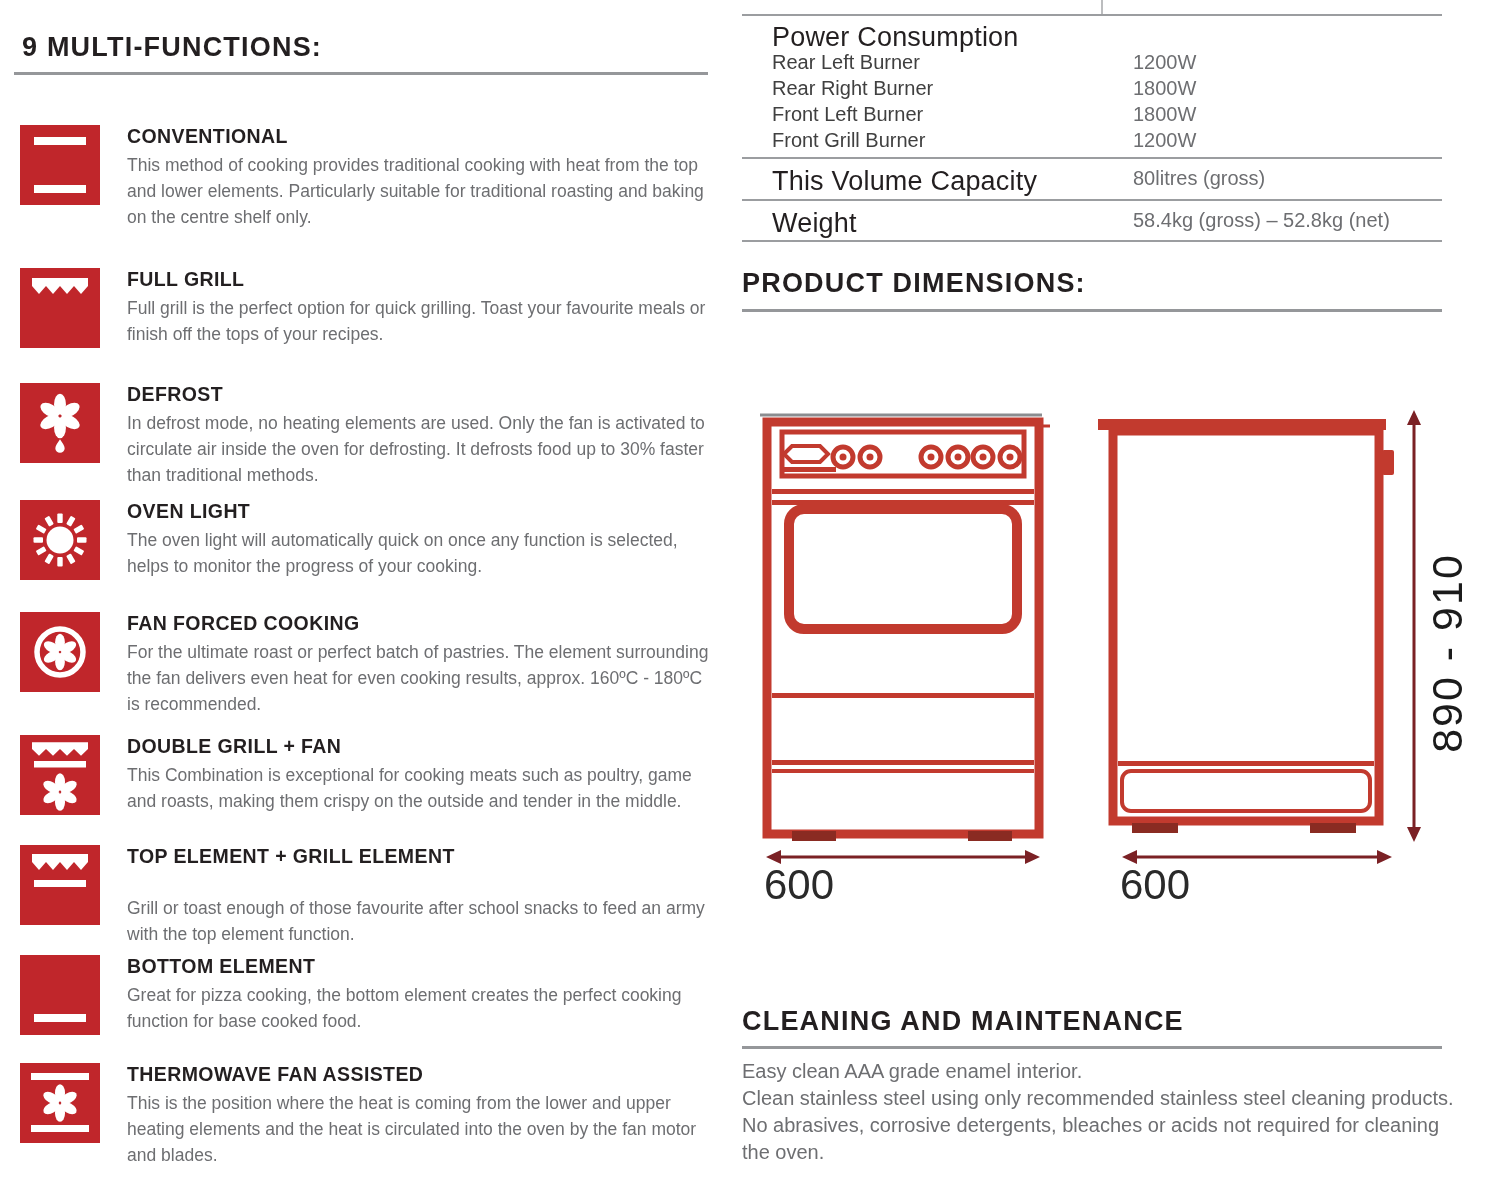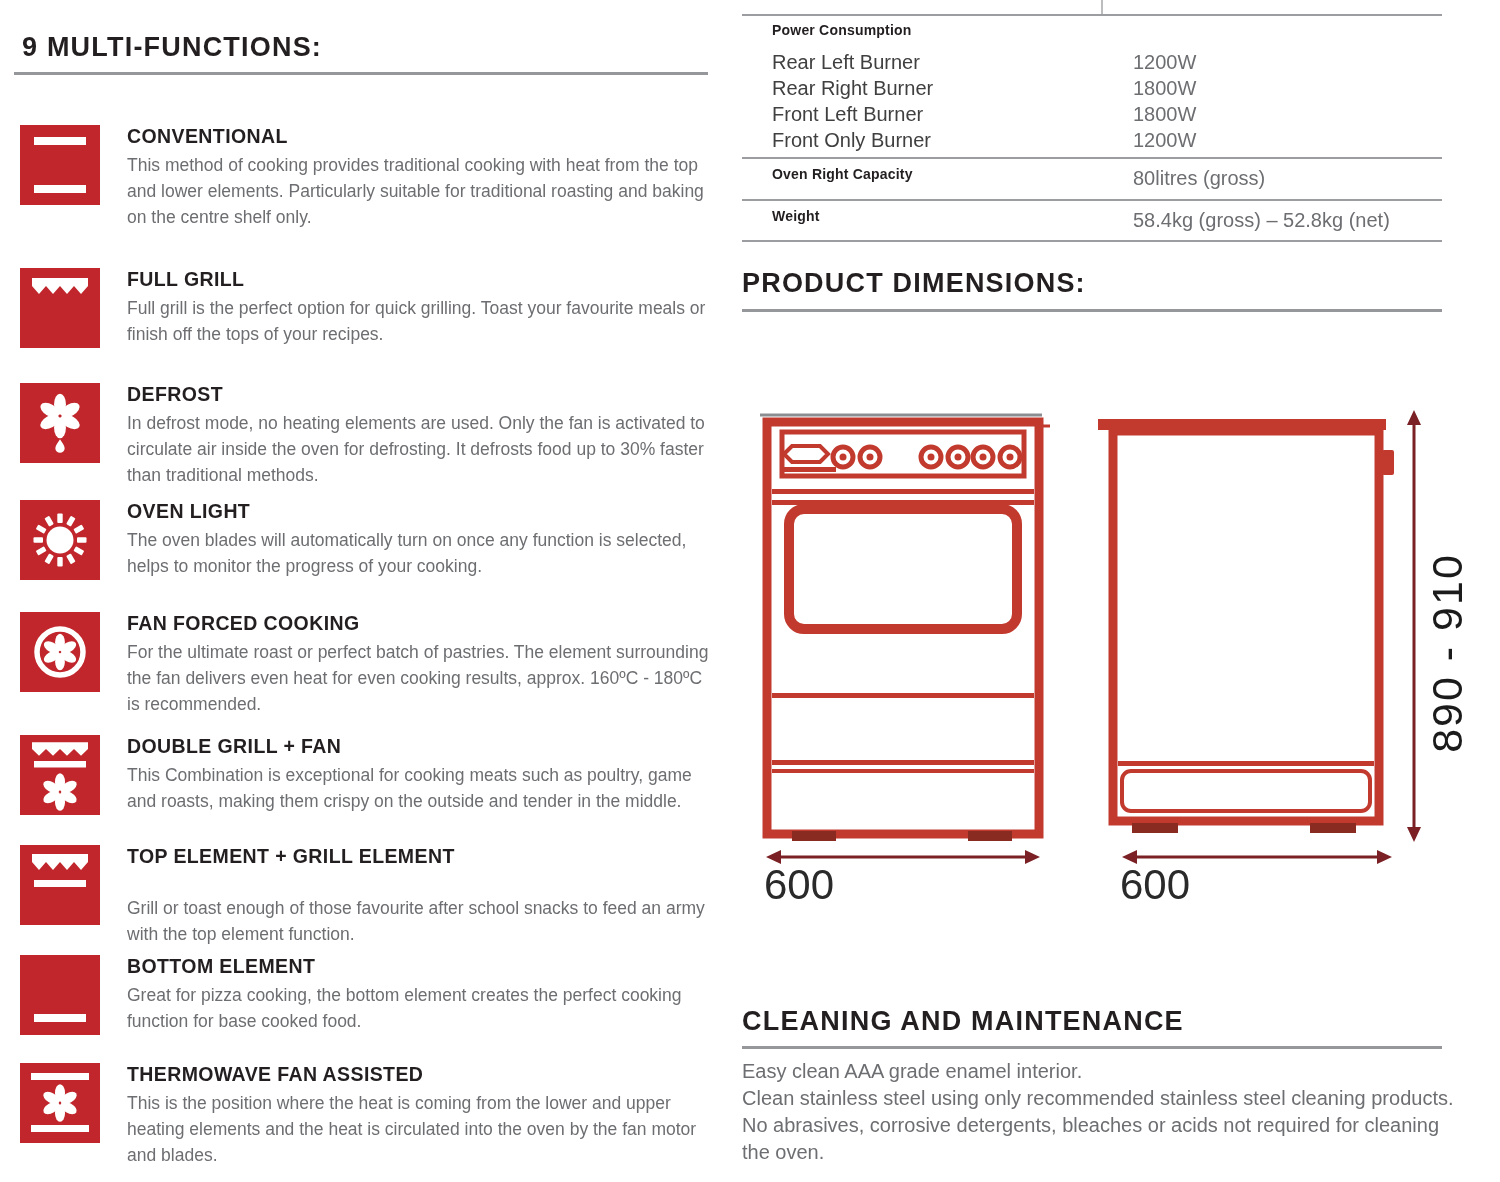--- a/index.html
+++ b/index.html
@@ -15,21 +15,21 @@
   .fn-icon{width:80px;height:80px;flex:0 0 80px;display:block;}
   .fn-text{margin-left:27px;width:585px;}
   .fn-title{margin:0;font-size:19.5px;font-weight:bold;color:#231f20;
             letter-spacing:.4px;line-height:22px;}
   .fn-desc{margin:5px 0 0 0;font-size:17.5px;line-height:26px;color:#6d6e71;}
   
   .spec{position:absolute;left:742px;top:0;width:700px;height:244px;}
   .tline{position:absolute;left:0;width:700px;height:2px;background:#9b9da0;}
   .vtick{position:absolute;width:2px;background:#bcbdbf;}
   .spec .lbl{position:absolute;left:30px;font-size:20px;color:#404040;white-space:nowrap;}
-  .spec .lbl.b{font-weight:bold;color:#231f20;font-size:14px;letter-spacing:.2px;}
+  .spec .lbl.b{font-weight:normal;color:#231f20;font-size:27px;letter-spacing:.2px;}
   .spec .val{position:absolute;left:391px;font-size:20px;color:#6d6e71;white-space:nowrap;}
   
   .dim-num{position:absolute;font-size:42px;color:#2a2a2a;text-align:left;line-height:1;}
   .dim-vert{position:absolute;left:1447px;top:653px;width:0;height:0;}
   .dim-vert span{position:absolute;transform:translate(-50%,-50%) rotate(-90deg);
                  font-size:43px;color:#1b1b1b;letter-spacing:2px;white-space:nowrap;}
   
   .clean-p{position:absolute;left:742px;width:712px;margin:0;
            font-size:20px;line-height:27px;color:#6d6e71;}
 </style>
@@ -108,21 +108,21 @@
     </div>
   </div>
 
   <div class="fn-item" style="top:500px">
     <svg class="fn-icon" viewBox="0 0 80 80">
       <rect width="80" height="80" fill="#c0262b"></rect>
       <use href="#sun12" transform="translate(40,40)"></use>
     </svg>
     <div class="fn-text">
       <h3 class="fn-title">OVEN LIGHT</h3>
-      <p class="fn-desc">The oven blades will automatically turn on once any function is selected, helps to monitor the progress of your cooking.</p>
+      <p class="fn-desc">The oven light will automatically quick on once any function is selected, helps to monitor the progress of your cooking.</p>
     </div>
   </div>
 
   <div class="fn-item" style="top:612px">
     <svg class="fn-icon" viewBox="0 0 80 80">
       <rect width="80" height="80" fill="#c0262b"></rect>
       <circle cx="40" cy="40" r="23" fill="none" stroke="#fff" stroke-width="5.5"></circle>
       <use href="#fan6" transform="translate(40,40) scale(0.92)"></use>
     </svg>
     <div class="fn-text">
@@ -183,24 +183,24 @@
   <div class="spec">
     <div class="tline" style="top:14px"></div>
     <div class="vtick" style="left:359px;top:0;height:14px"></div>
     <div class="lbl b" style="top:22px">Power Consumption</div>
     <div class="lbl" style="top:51px">Rear Left Burner</div>
     <div class="val" style="top:51px">1200W</div>
     <div class="lbl" style="top:77px">Rear Right Burner</div>
     <div class="val" style="top:77px">1800W</div>
     <div class="lbl" style="top:103px">Front Left Burner</div>
     <div class="val" style="top:103px">1800W</div>
-    <div class="lbl" style="top:129px">Front Only Burner</div>
+    <div class="lbl" style="top:129px">Front Grill Burner</div>
     <div class="val" style="top:129px">1200W</div>
     <div class="tline" style="top:157px"></div>
-    <div class="lbl b" style="top:166px">Oven Right Capacity</div>
+    <div class="lbl b" style="top:166px">This Volume Capacity</div>
     <div class="val" style="top:167px">80litres (gross)</div>
     <div class="tline" style="top:199px"></div>
     <div class="lbl b" style="top:208px">Weight</div>
     <div class="val" style="top:209px">58.4kg (gross) – 52.8kg (net)</div>
     <div class="tline" style="top:240px"></div>
   </div>
 
   <div class="sec-head" style="left:742px;top:268px">PRODUCT DIMENSIONS:</div>
   <div class="rule" style="left:742px;top:309px;width:700px"></div>
 

